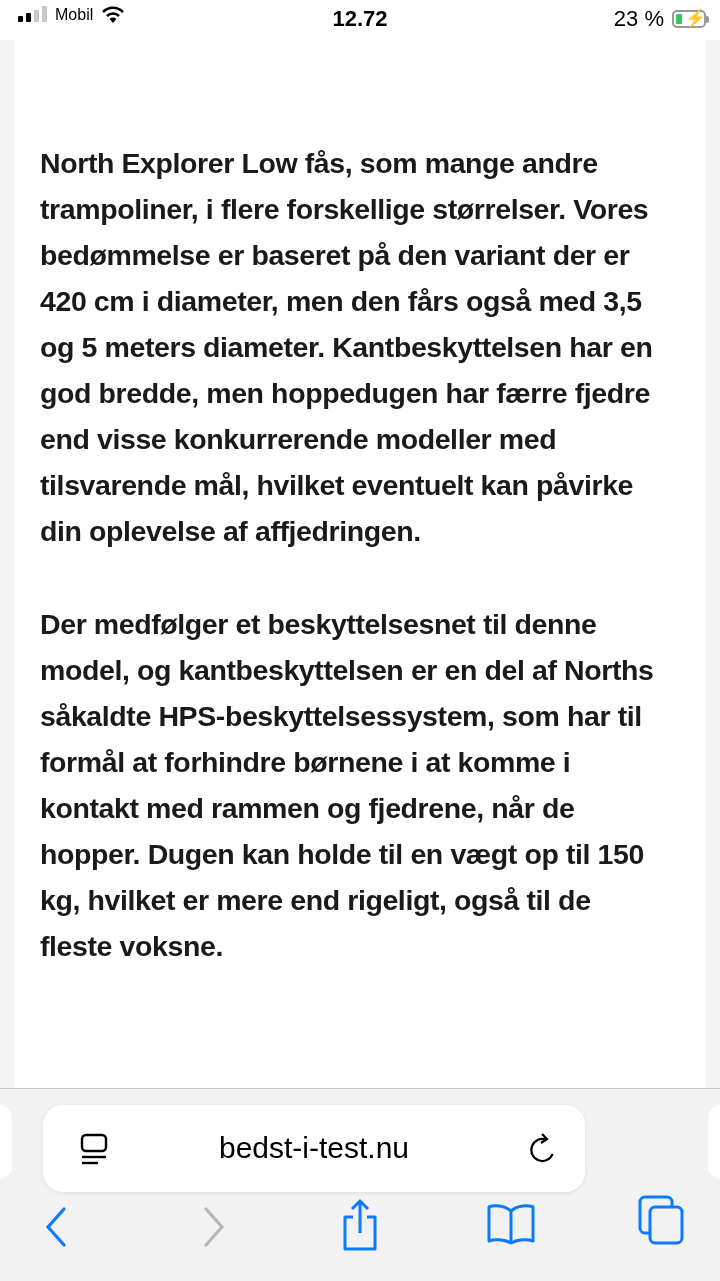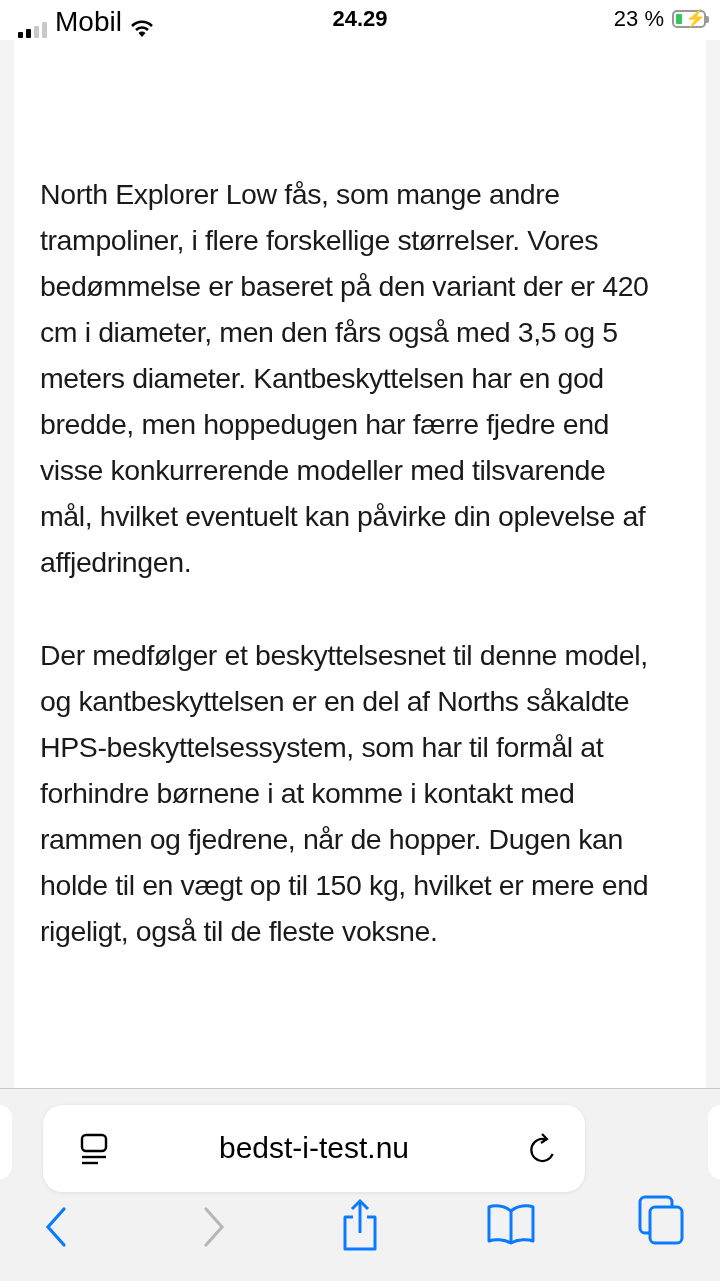--- a/index.html
+++ b/index.html
@@ -1,29 +1,29 @@
 <!DOCTYPE html>
 <html><head>
 <meta charset="utf-8">
 <style>
   html,body{margin:0;padding:0;}
   body{width:720px;height:1281px;position:relative;overflow:hidden;background:#f4f4f4;font-family:"Liberation Sans",sans-serif;}
   .statusbar{position:absolute;left:0;top:0;width:720px;height:40px;background:#fff;}
-  .sb-left{position:absolute;left:18px;top:6px;display:flex;align-items:flex-end;gap:8px;font-size:28px;color:#000;}
+  .sb-left{position:absolute;left:18px;top:6px;display:flex;align-items:flex-start;gap:8px;font-size:16px;color:#000;}
   .signal{display:flex;align-items:flex-end;gap:3px;height:16px;}
   .signal span{width:5px;background:#000;border-radius:1px;}
   .signal span.off{background:#c8c8c8;}
   .sb-time{position:absolute;left:0;right:0;top:6px;text-align:center;font-size:22px;font-weight:bold;color:#000;}
   .sb-right{position:absolute;right:14px;top:6px;display:flex;align-items:center;gap:8px;font-size:22px;color:#000;text-align:right;}
   .battery{width:34px;height:18px;border:2px solid #999;border-radius:5px;position:relative;box-sizing:border-box;}
   .battery .fill{position:absolute;left:2px;top:2px;width:6px;height:10px;background:#34c759;border-radius:1px;}
   .battery .bolt{position:absolute;left:11px;top:-3px;font-size:17px;line-height:20px;}
   .battery:after{content:"";position:absolute;right:-5px;top:4px;width:3px;height:7px;background:#999;border-radius:0 2px 2px 0;}
   .page{position:absolute;left:14px;top:40px;width:692px;height:1048px;background:#fff;}
-  .article{position:absolute;left:40px;top:140px;width:620px;color:#1a1a1a;font-size:28.5px;line-height:46px;font-weight:400;letter-spacing:-0.4px;margin-top:31px;}
+  .article{position:absolute;left:40px;top:140px;width:620px;color:#1a1a1a;font-size:28.5px;line-height:46px;font-weight:700;letter-spacing:-0.4px;}
   .article p{margin:0 0 47px 0;}
   .divider{position:absolute;left:0;top:1088px;width:720px;height:1px;background:#c9c9c9;}
   .toolbar{position:absolute;left:0;top:1089px;width:720px;height:192px;background:#f2f2f2;}
   .side-tab{position:absolute;top:16px;width:26px;height:74px;background:#fff;border-radius:14px;}
   .urlbar{position:absolute;left:43px;top:16px;width:542px;height:87px;background:#fff;border-radius:20px;box-shadow:0 1px 4px rgba(0,0,0,0.08);}
   .url{position:absolute;left:0;right:0;top:26px;text-align:center;font-size:30px;color:#000;}
   .reader-icon{position:absolute;left:36px;top:28px;}
   .reload-icon{position:absolute;right:28px;top:28px;}
   .nav{position:absolute;top:116px;}
 </style>
@@ -38,21 +38,21 @@
         <span class="off" style="height:12px"></span>
         <span class="off" style="height:16px"></span>
     </div>
     <span>Mobil</span>
     <svg width="24" height="18" viewBox="0 0 24 18">
       <path d="M2 6 A14 14 0 0 1 22 6" stroke="#000" stroke-width="2.6" fill="none"></path>
       <path d="M6 10 A8.5 8.5 0 0 1 18 10" stroke="#000" stroke-width="2.6" fill="none"></path>
       <path d="M12 17 L8.5 13 A5 5 0 0 1 15.5 13 Z" fill="#000"></path>
     </svg>
   </div>
-  <div class="sb-time">24.29</div>
+  <div class="sb-time">12.72</div>
   <div class="sb-right">
     <span>23 %</span>
     <div class="battery">
       <div class="fill"></div>
         <span class="bolt">⚡</span>
     </div>
   </div>
 </div>
 
 <div class="page"></div>

